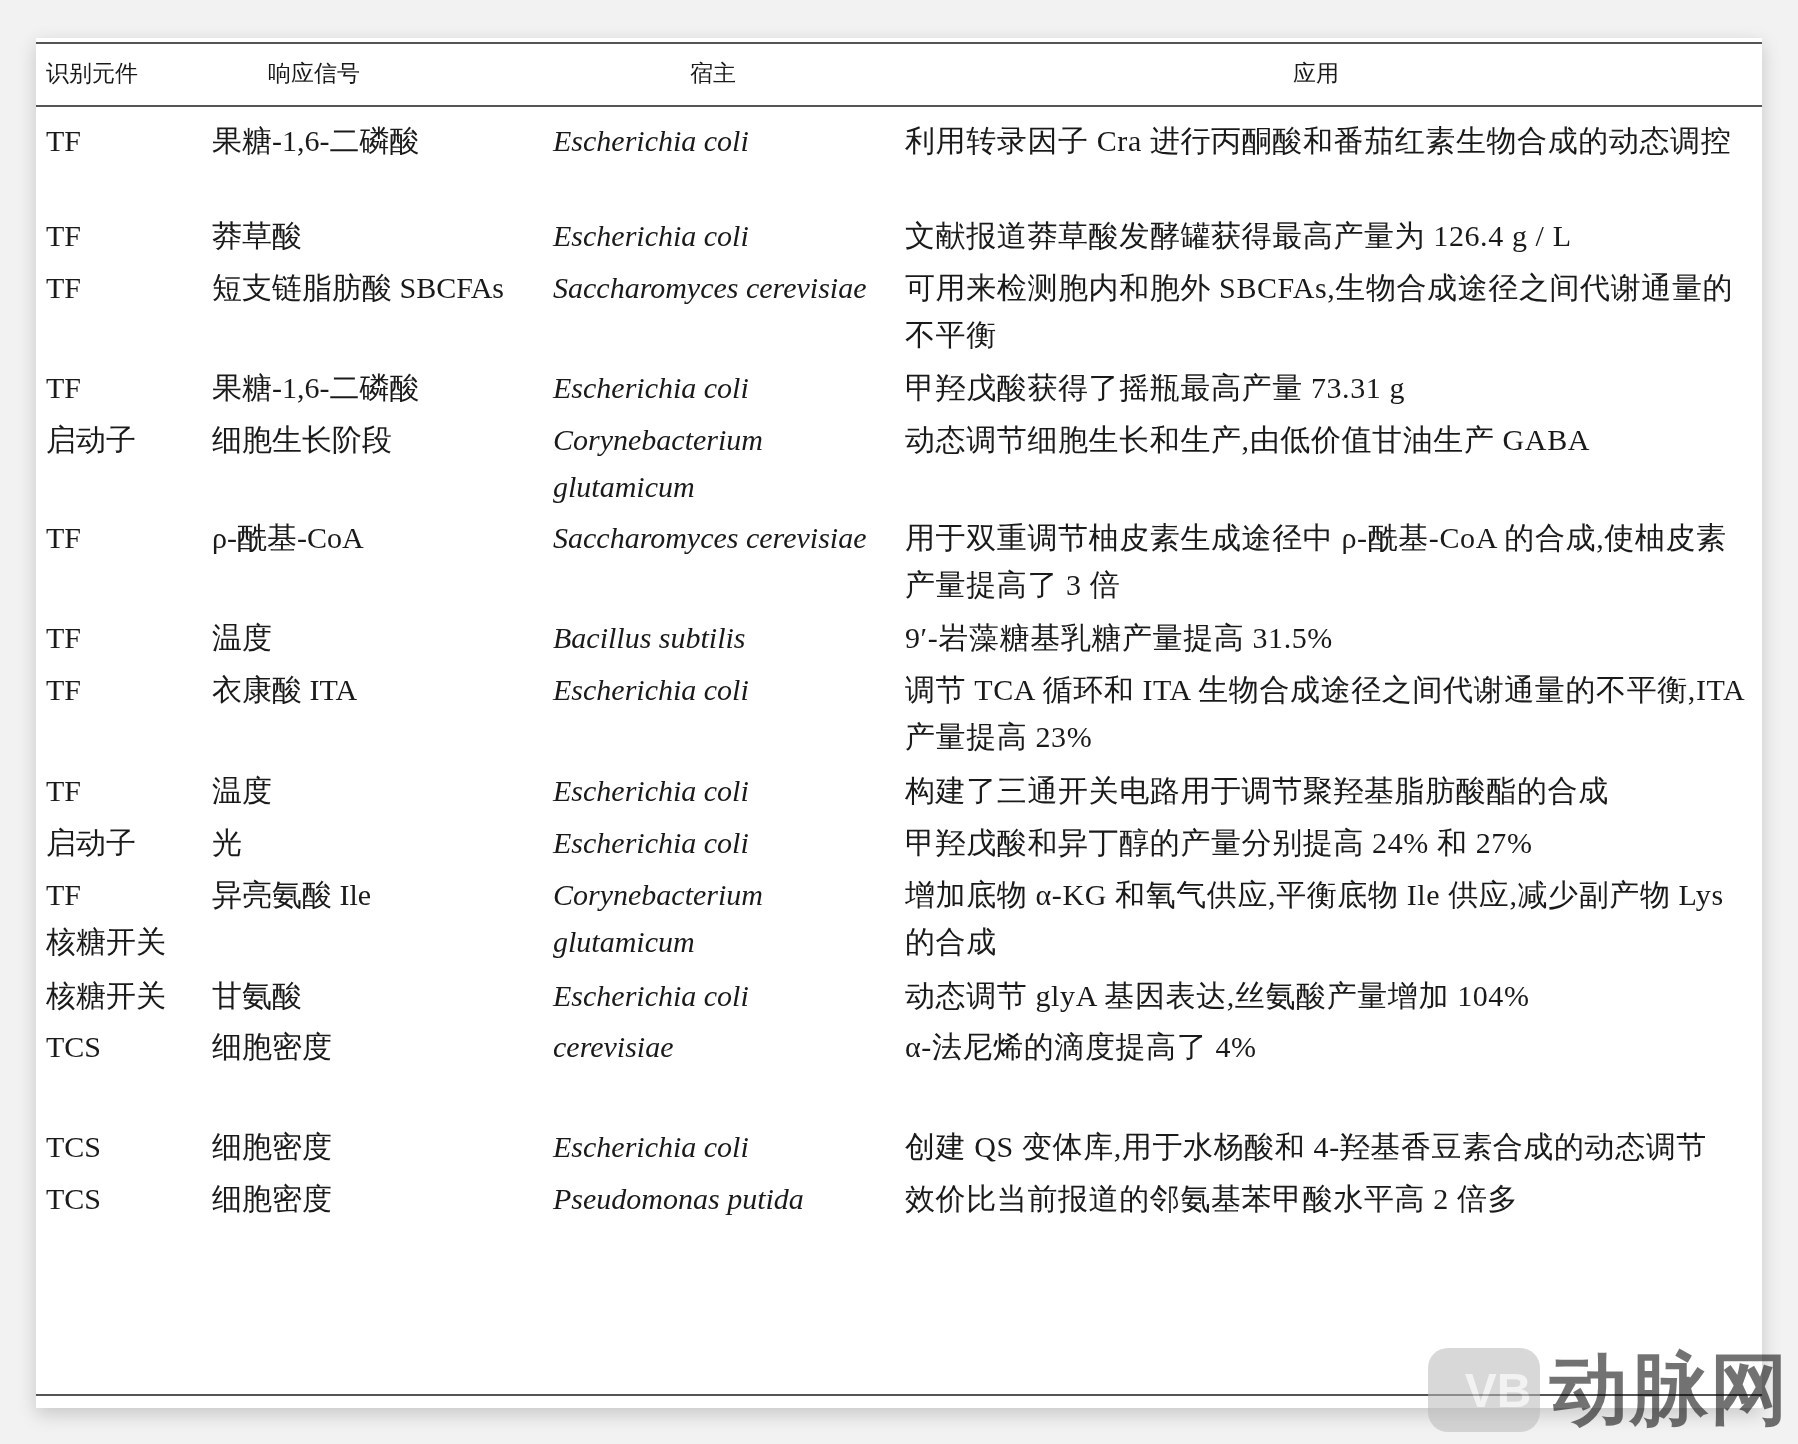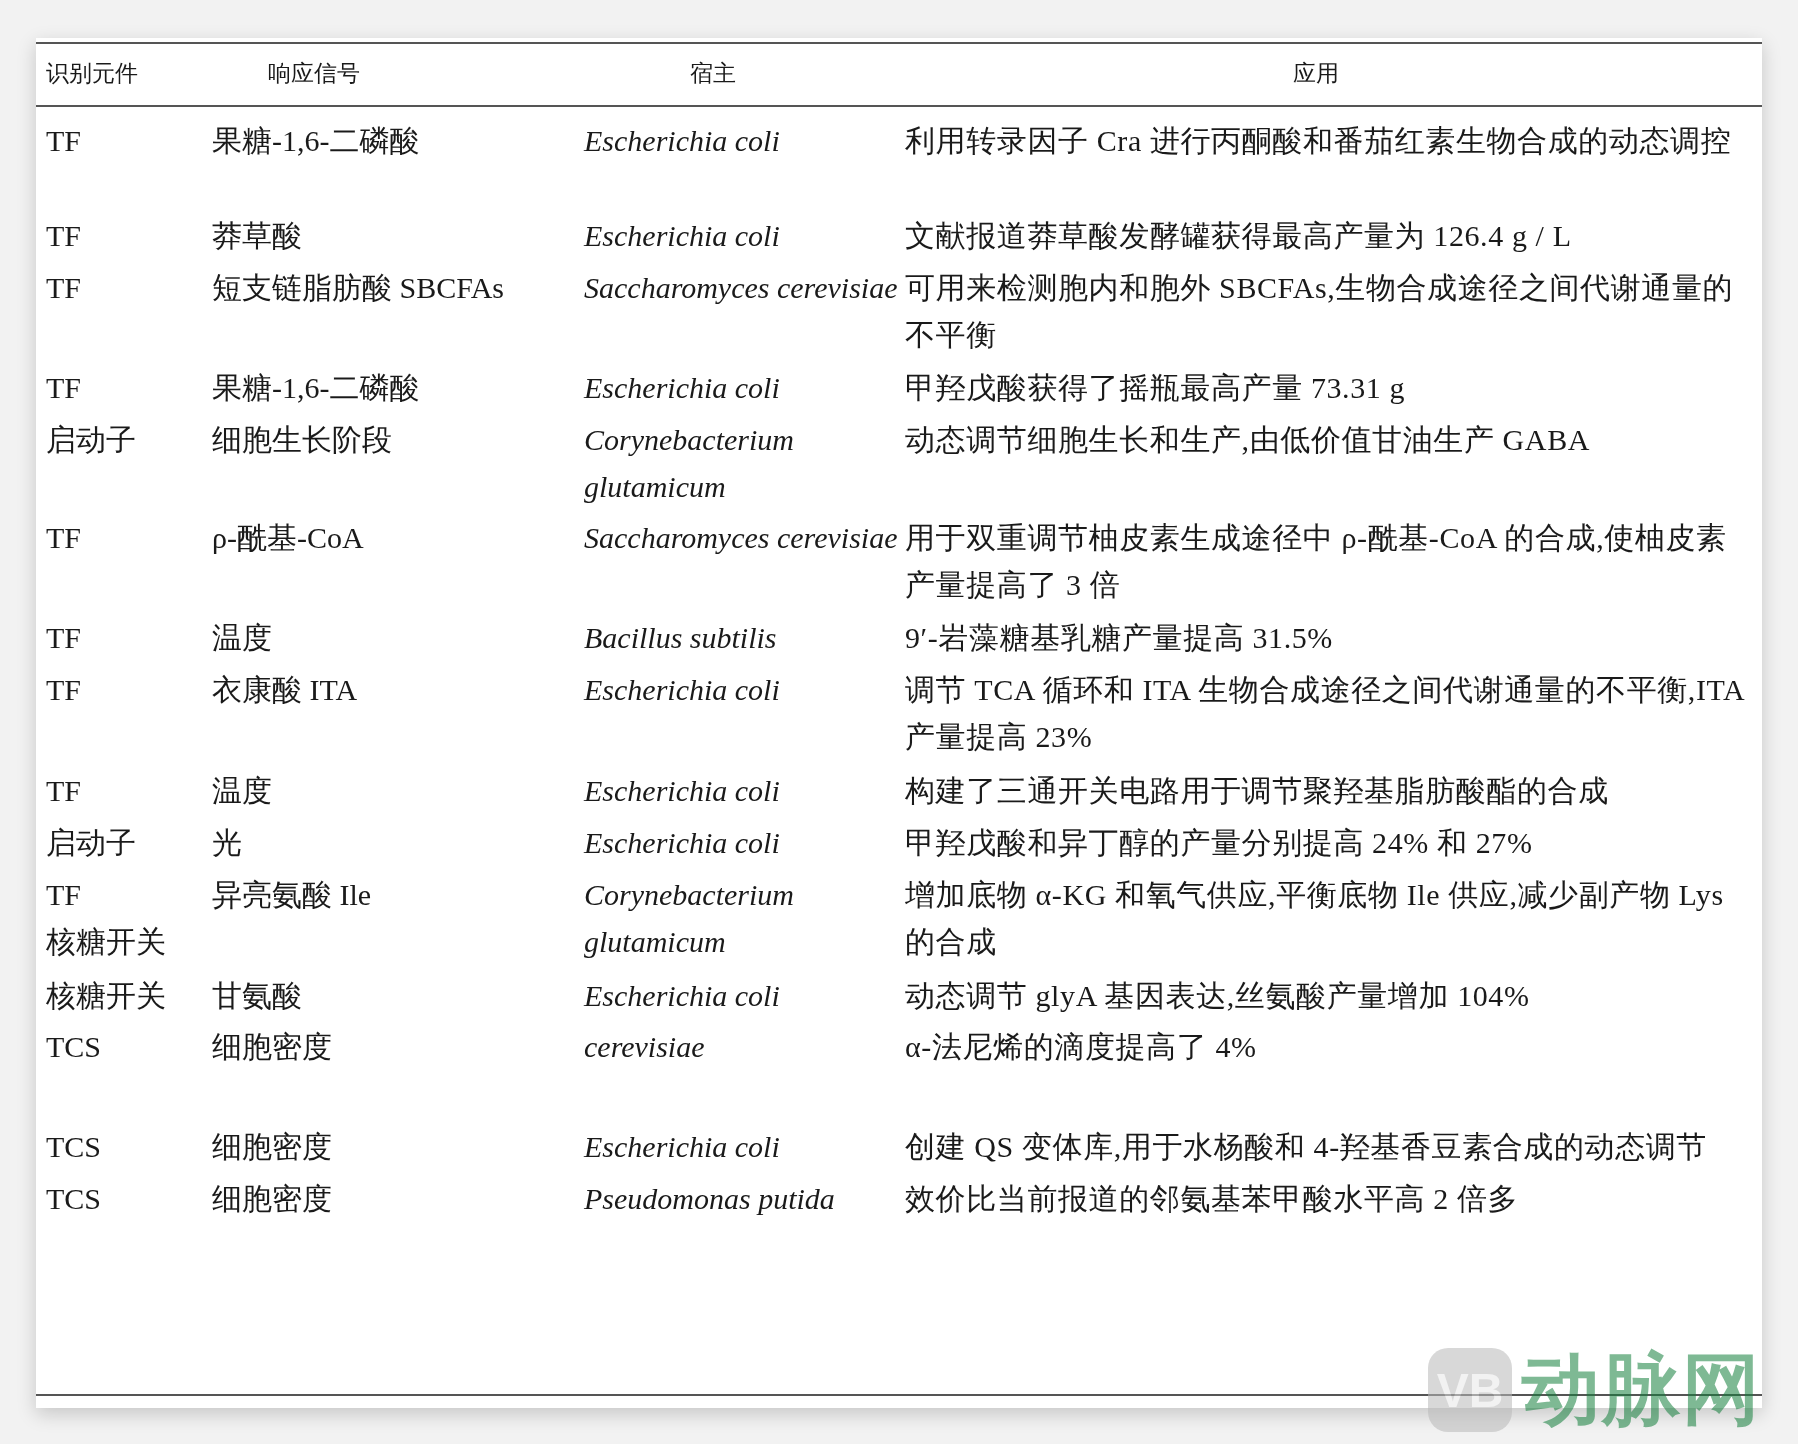--- a/index.html
+++ b/index.html
@@ -16,34 +16,34 @@
   }
   .rule { position: absolute; left: 0; width: 1726px; background: #555; }
   .rule.top { top: 4px; height: 2px; }
   .rule.mid { top: 67px; height: 2px; }
   .rule.bot { top: 1356px; height: 2px; }
   .hdr { position: absolute; top: 16px; font-size: 23px; line-height: 40px; white-space: nowrap; }
   .row { position: absolute; left: 0; width: 1726px; }
   .cell { position: absolute; top: 0; font-size: 30px; line-height: 47px; }
   .c1 { left: 10px; width: 160px; }
   .c2 { left: 176px; width: 330px; }
-  .c3 { left: 517px; width: 340px; font-style: italic; margin-left: 31px; }
+  .c3 { left: 517px; width: 340px; font-style: italic; }
   .c4 { left: 869px; width: 850px; letter-spacing: 0.6px; }
   .c1 div, .c2 div, .c3 div { white-space: nowrap; }
   .watermark {
     position: absolute; left: 1428px; top: 1345px; width: 362px; height: 90px;
     display: flex; align-items: center; gap: 10px; opacity: 0.55;
   }
   .wm-logo {
     width: 84px; height: 84px; border-radius: 20px; background: #b9b9b9;
     color: #e8e8e8; font-family: "Liberation Sans", sans-serif; font-weight: bold;
-    font-size: 48px; display: flex; align-items: center; justify-content: center;
+    font-size: 48px; display: flex; align-items: center; justify-content: center; padding-left: 28px;
   }
   .wm-text {
-    font-family: "DejaVu Sans", sans-serif; font-size: 78px; color: #15803d; font-weight: bold;
+    font-family: "DejaVu Sans", sans-serif; font-size: 78px; color: #000000; font-weight: bold;
     letter-spacing: 2px; white-space: nowrap;
   }
 </style>
 </head>
 <body>
 
 <div class="card">
   <div class="rule top"></div>
   <div class="hdr" style="left:10px">识别元件</div>
   <div class="hdr" style="left:232px">响应信号</div>

